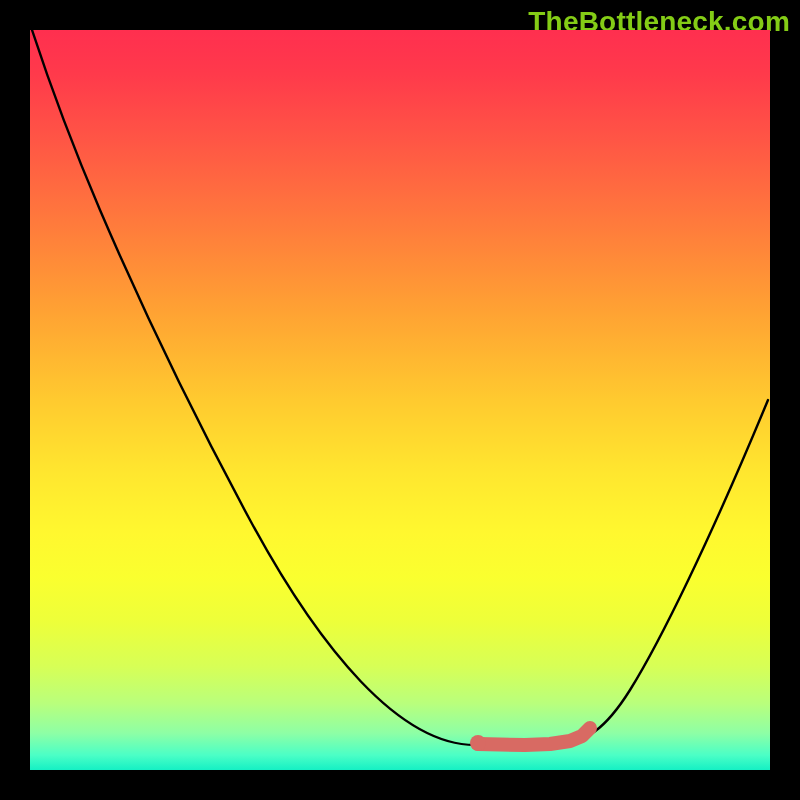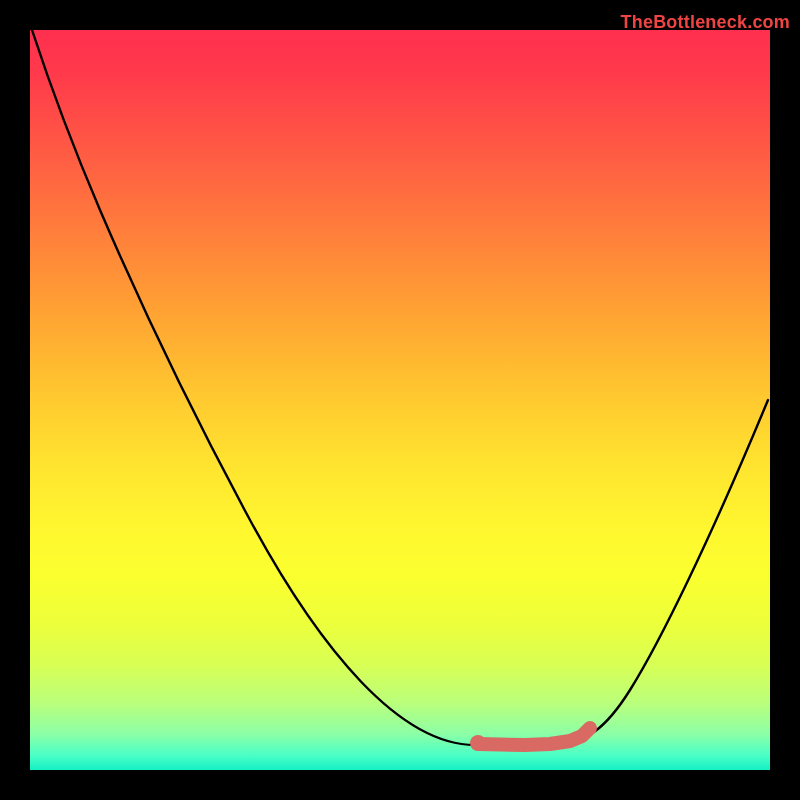--- a/index.html
+++ b/index.html
@@ -5,26 +5,26 @@
   * { margin: 0; padding: 0; box-sizing: border-box; }
   html, body { width: 800px; height: 800px; overflow: hidden; background: #000; }
   .frame {
     position: relative;
     width: 800px;
     height: 800px;
     background: #000;
   }
   .watermark {
     position: absolute;
-    top: 12px;
+    top: 6px;
     right: 10px;
     font-family: Arial, Helvetica, sans-serif;
-    font-size: 18px;
+    font-size: 28px;
     font-weight: 600;
-    color: #ef4444;
+    color: #84cc16;
     letter-spacing: 0.2px;
   }
   .plot {
     position: absolute;
     left: 30px;
     top: 30px;
     width: 740px;
     height: 740px;
     overflow: hidden;
   }

